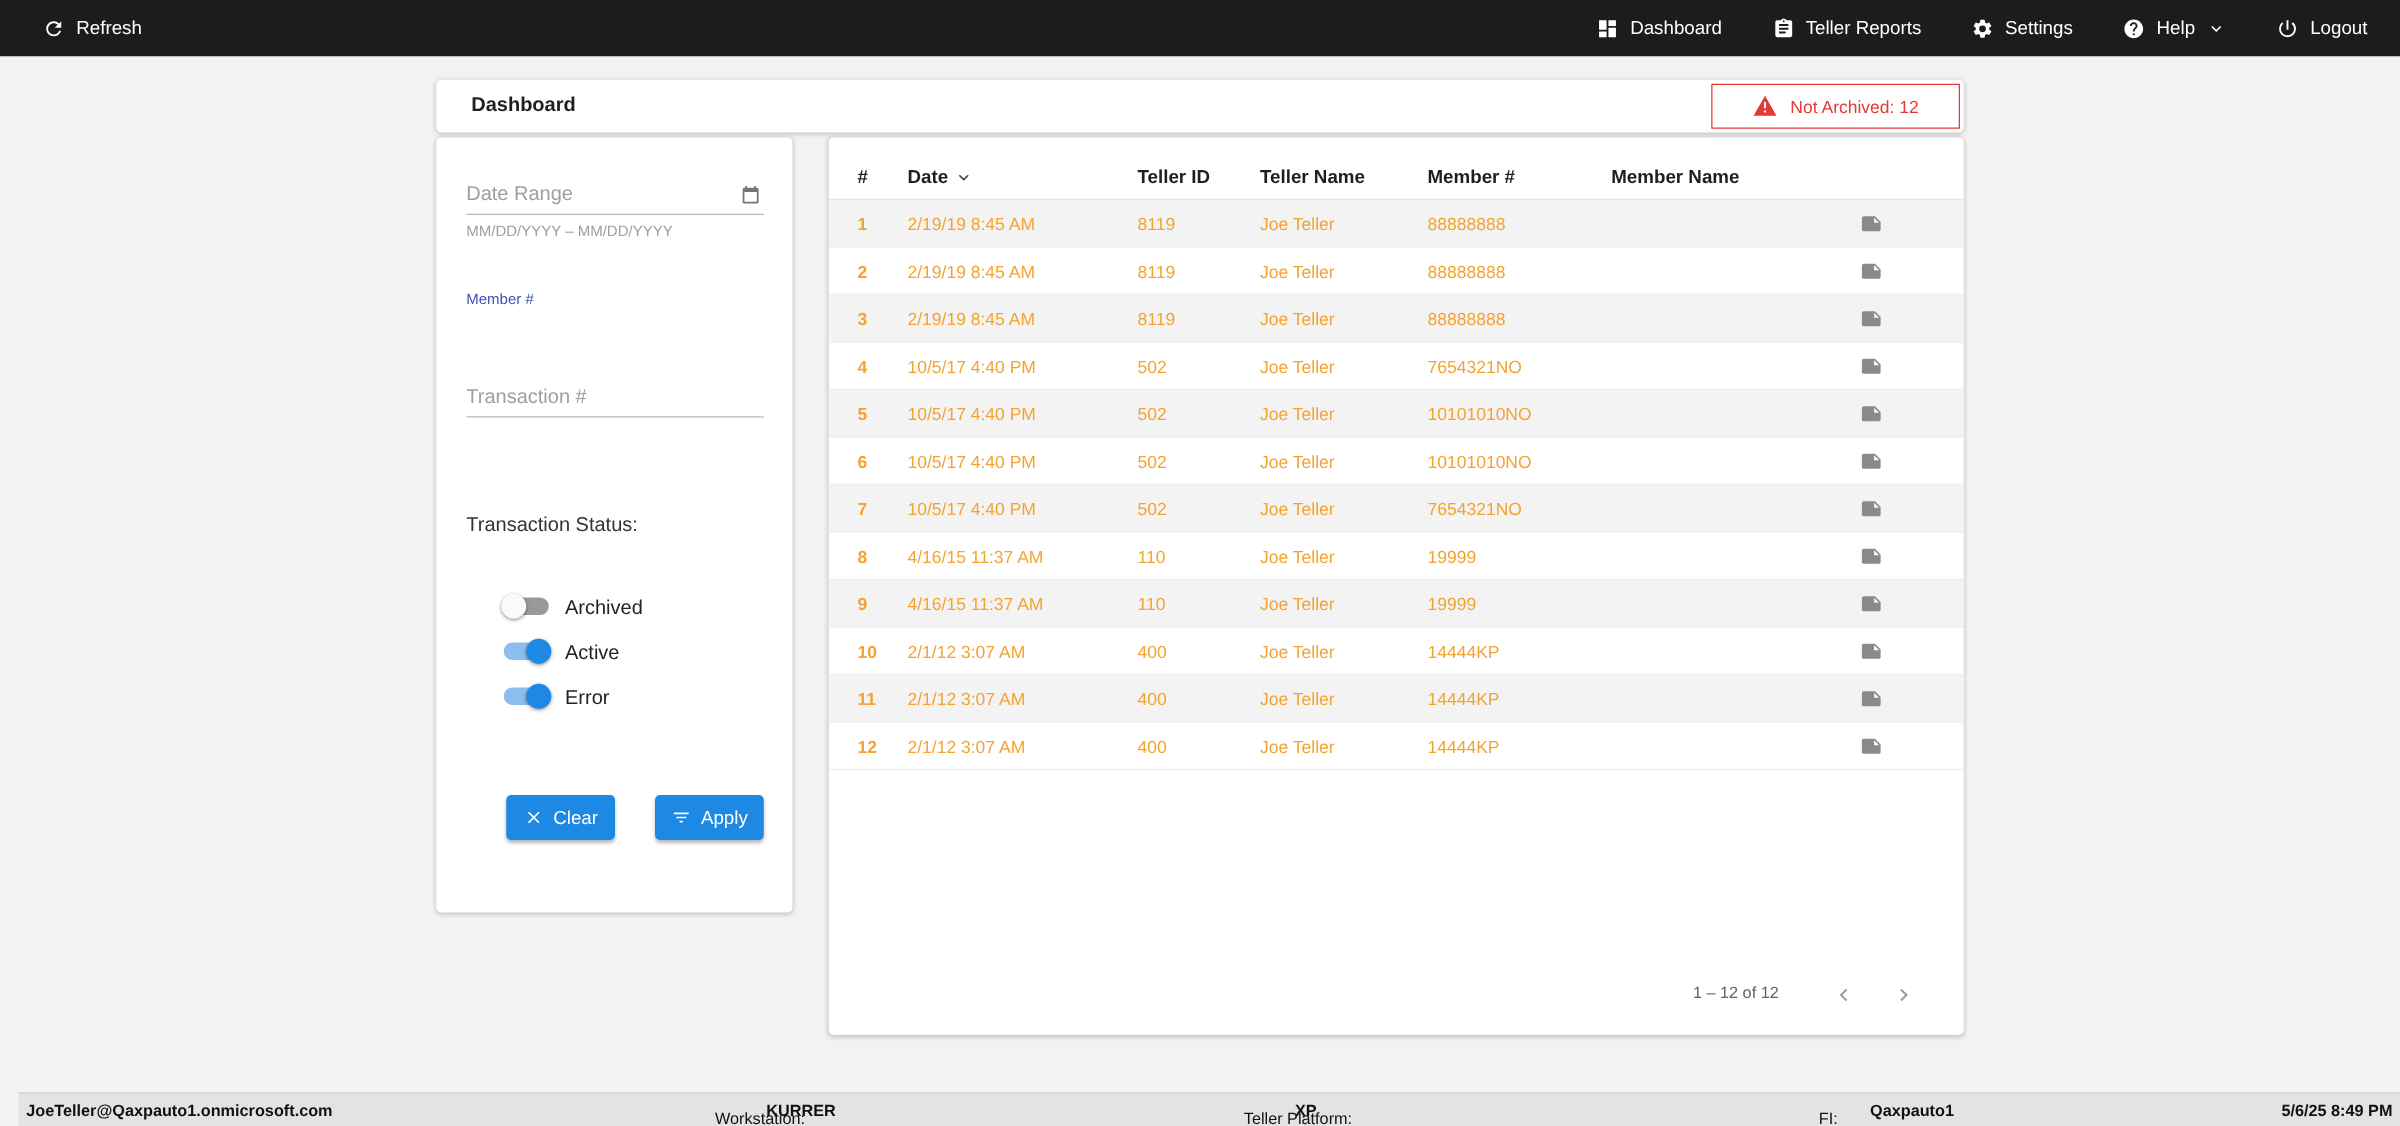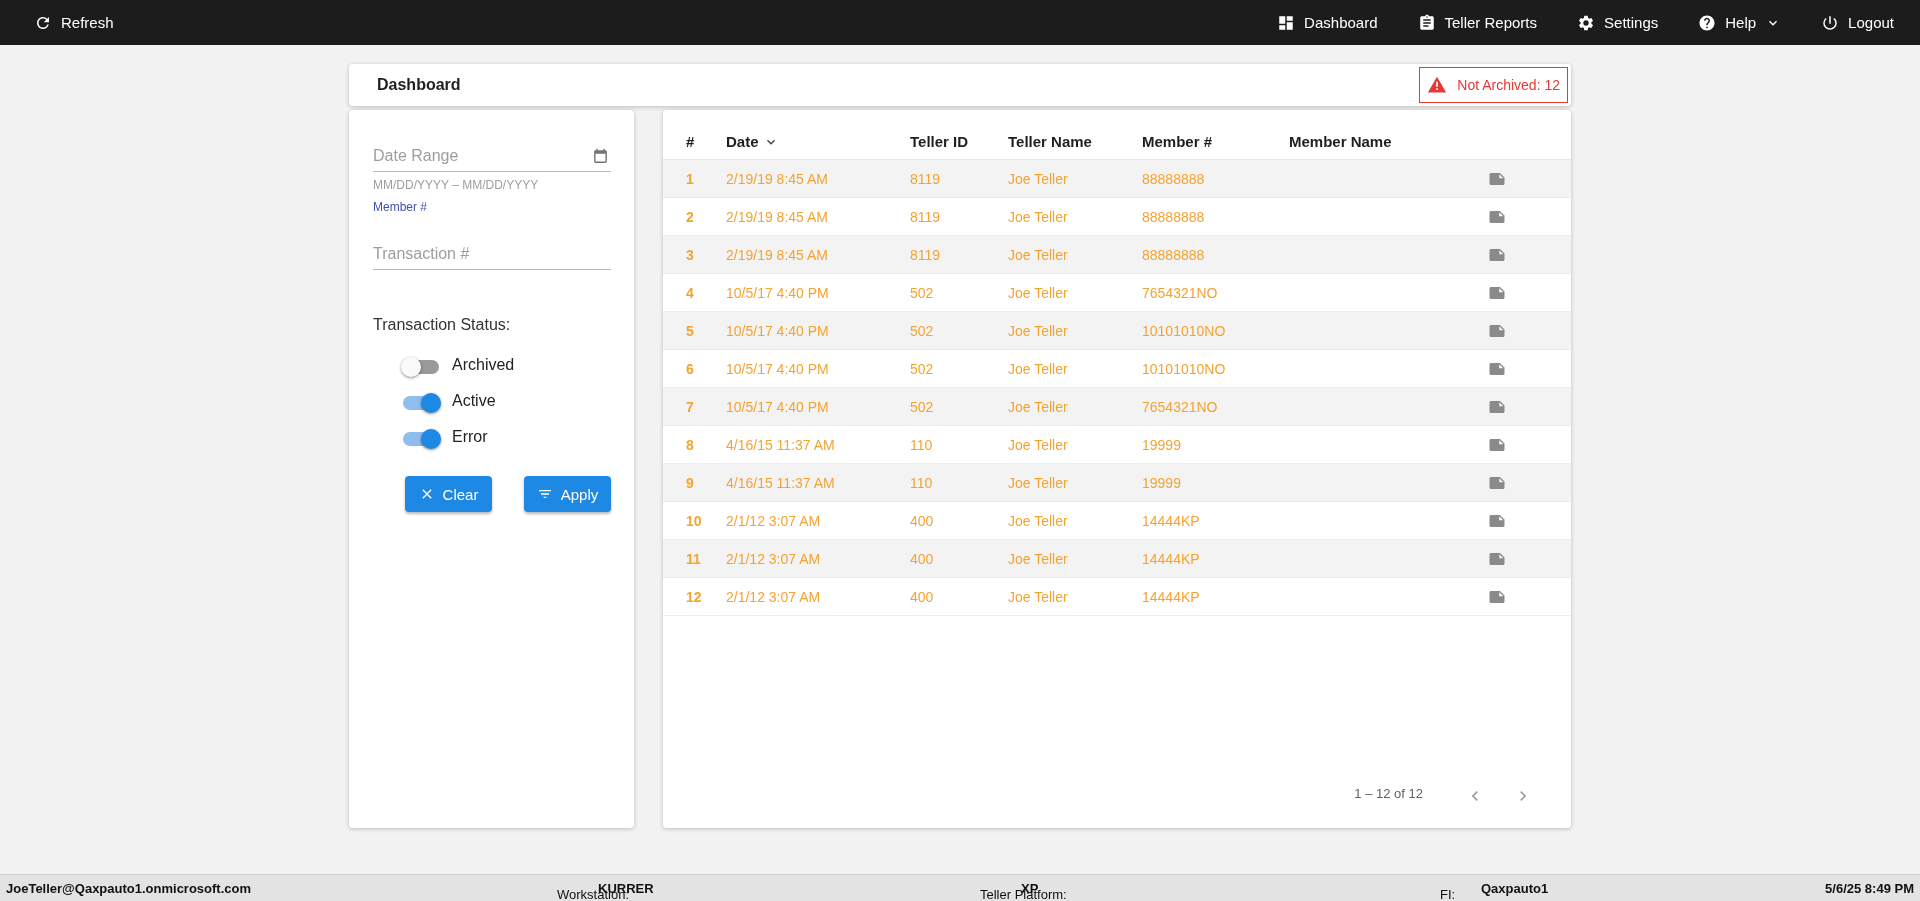--- a/index.html
+++ b/index.html
@@ -31,44 +31,44 @@
   }
 
   .header-card {
     height:42px; display:flex; align-items:center; justify-content:space-between;
     padding:0 3px 0 28px;
   }
   .page-title { font-size:16px; font-weight:bold; color:#1f1f1f; }
   .badge {
     display:flex; align-items:center; gap:10px;
     border:1px solid var(--red,#e53935); color:var(--red,#e53935);
-    border-radius:0; height:36px; padding:0 7px; font-size:14px; background:#fff;
+    border-radius:0; height:36px; padding:0 32px; font-size:14px; background:#fff;
   }
   .badge svg { fill:var(--red,#e53935); }
 
   .cards-row { display:flex; gap:29px; margin-top:4px; }
 
   
-  .filter-card { width:285px; height:718px; padding:30px 23px 0 24px; display:flex; flex-direction:column; }
+  .filter-card { width:285px; height:620px; padding:30px 23px 0 24px; display:flex; flex-direction:column;gap:32px; }
   .field { position:relative; }
   .field input {
     width:100%; border:none; outline:none; background:transparent;
     border-bottom:1px solid #b9b9b9; font-size:16px; height:32px; color:#333;
     font-family:"Liberation Sans", sans-serif;
   }
   .field input::placeholder { color:#9e9e9e; }
   .field .suffix-icon { position:absolute; right:2px; top:8px; }
   .hint { font-size:12px; color:#9e9e9e; margin-top:6px; }
   .mini-label { font-size:12px; color:var(--indigo,#3f51b5); margin-top:8px; display:block; }
   .field.focused input { border-bottom:2px solid var(--indigo,#3f51b5); font-size:17px; color:#222; height:34px; }
   .field.transaction { margin-top:24px; }
 
   .status-label { margin-top:46px; font-size:16px; color:#333; }
   .toggles { margin-top:16px; display:flex; flex-direction:column; gap:12px; margin-left:30px; }
-  .toggle-row { display:flex; align-items:flex-end; gap:13px; height:24px; cursor:pointer; }
+  .toggle-row { display:flex; align-items:flex-start; gap:13px; height:24px; cursor:pointer; }
   .toggle { width:36px; height:14px; border-radius:7px; background:#9a9a9a; position:relative; flex:0 0 auto; }
   .toggle .thumb {
     width:20px; height:20px; border-radius:50%; background:#fafafa;
     position:absolute; top:-3px; left:-2px; box-shadow:0 1px 3px rgba(0,0,0,.45);
   }
   .toggle.on { background:#8fbdee; }
   .toggle.on .thumb { left:18px; background:var(--accent,#1e88e5); }
   .toggle-label { font-size:16px; color:#222; }
 
   .btn-row { margin-top:30px; display:flex; justify-content:space-between; }
@@ -99,21 +99,21 @@
   .pagination {
     position:absolute; bottom:22px; right:38px;
     display:flex; align-items:flex-start; gap:28px;
     font-size:13px; color:#616161;
   }
   .pagination .pg-text { margin-right:14px; }
   .pagination svg { fill:#9e9e9e; cursor:pointer; }
 
   
   .statusbar {
-    position:absolute; left:0; right:0; bottom:0; height:27px;
+    position:absolute; left:15px; right:0; bottom:0; height:27px;
     background:#e3e3e3; border-top:1px solid #cfcfcf;
     font-size:13px; color:#111;
   }
   .statusbar span { position:absolute; top:6px; white-space:nowrap; }
   .sb-user { left:6px; font-weight:bold; }
   .sb-ws { left:557px; }
   .sb-platform { left:980px; }
   .sb-fi { left:1440px; }
   .sb-date { right:6px; font-weight:bold; }
   .statusbar b { font-weight:bold;padding-left:41px; }

